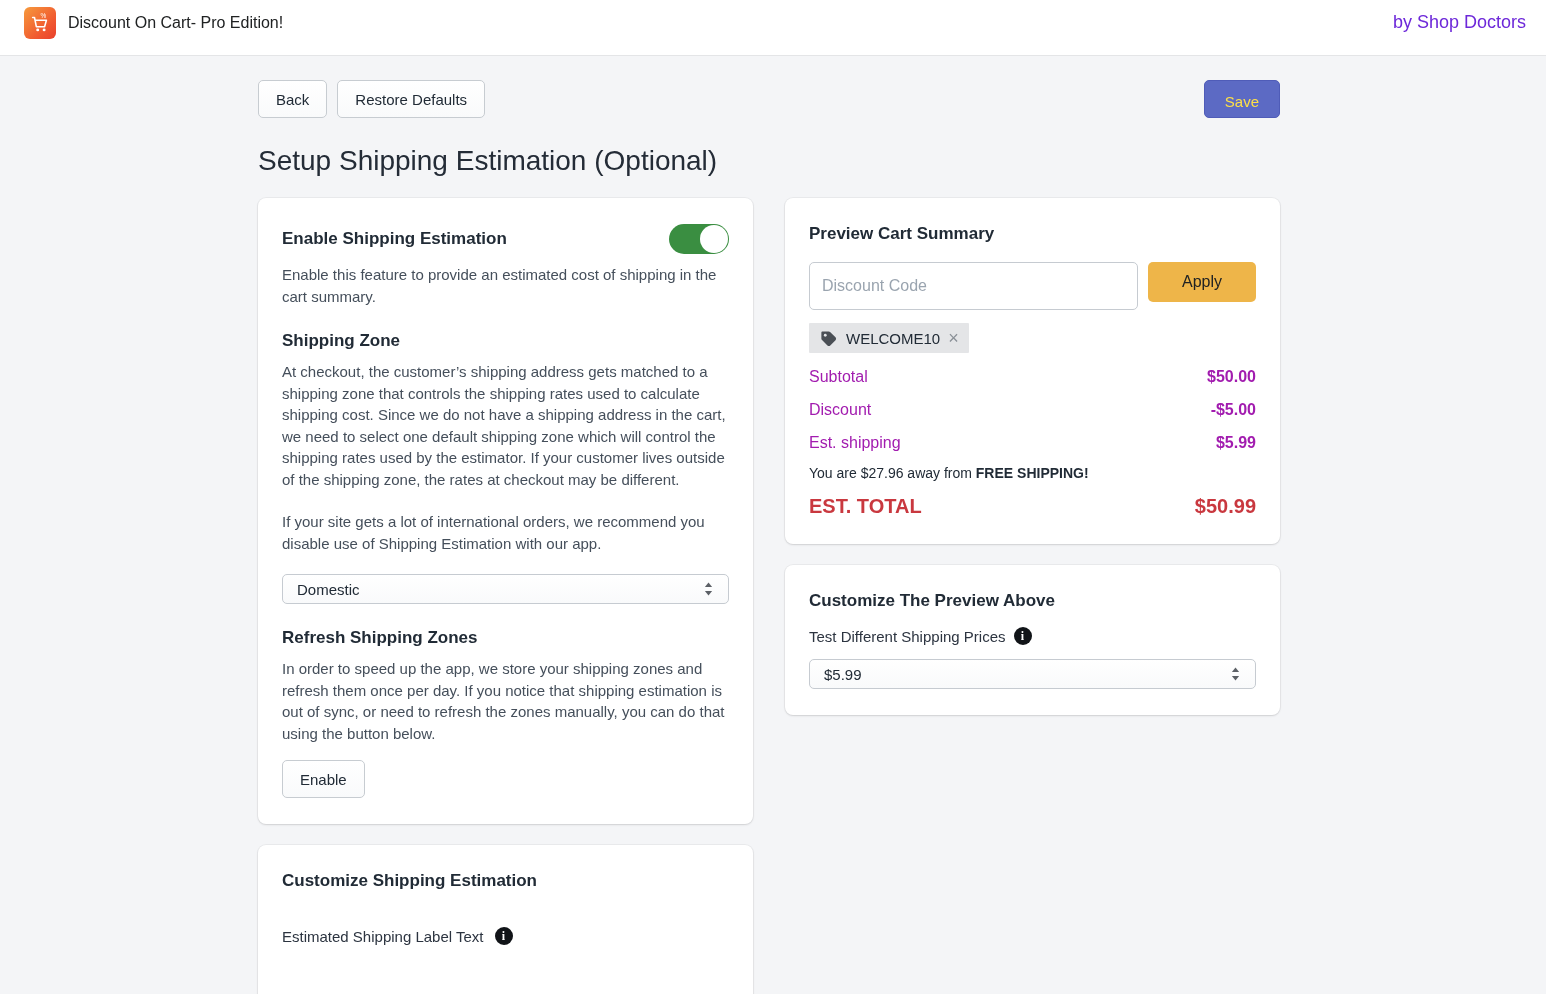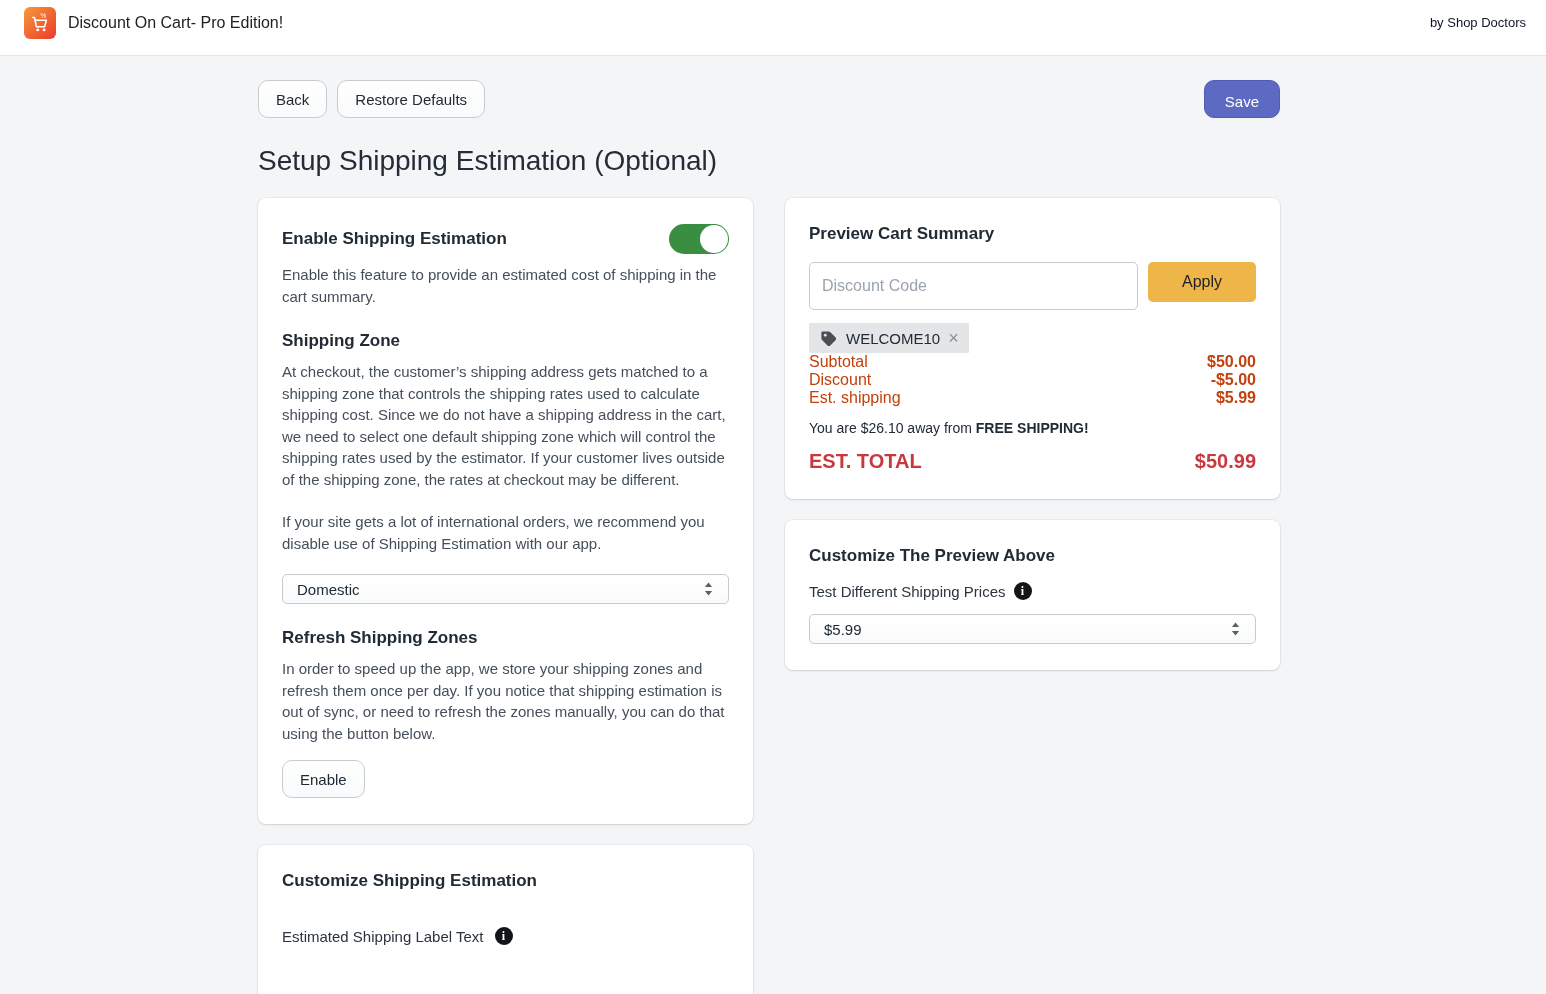--- a/index.html
+++ b/index.html
@@ -13,34 +13,34 @@
   .header {
     height:56px; background:#fff; border-bottom:1px solid #e4e5e7;
     display:flex; align-items:center; padding:0 20px 10px 24px;
   }
   .logo {
     width:32px; height:32px; border-radius:6px; margin-right:12px;
     background:linear-gradient(135deg,#f69a3c 0%,#f0552f 70%,#e8402c 100%);
     display:flex; align-items:center; justify-content:center; flex:0 0 auto;
   }
   .app-title { font-size:16px; color:#202223; }
-  .byline { margin-left:auto; font-size:13px; color:#0f172a; }
+  .byline { margin-left:auto; font-size:18px; color:#6d28d9; }
 
   
   .container { width:1022px; margin-left:258px; padding-top:24px; }
   .toolbar { display:flex; gap:10px; align-items:center; }
   .btn {
     height:38px; padding:0 17px; font-size:15px; color:#212b36;
     background:linear-gradient(#ffffff,#f9fafb);
-    border:1px solid #c7ccd1; border-radius:10px; cursor:pointer;
+    border:1px solid #c7ccd1; border-radius:5px; cursor:pointer;
     font-family:inherit;
   }
   .btn-save {
     margin-left:auto; background:#5c6ac4; border:1px solid #4f5cb8;
-    color:#ffffff; padding:12px 20px;
+    color:#fde047; padding:12px 20px;
   }
   .page-title { font-size:28px; font-weight:400; color:#242c37; margin:27px 0 21px; }
   .columns { display:flex; gap:32px; align-items:flex-start; }
   .col { width:495px; display:flex; flex-direction:column; gap:21px; }
   .card {
     background:#fff; border-radius:8px; padding:26px 24px;
     box-shadow:0 0 0 1px rgba(63,63,68,.05), 0 1px 2px rgba(63,63,68,.15);
   }
   .card-heading { font-size:17px; font-weight:700; color:#212b36; }
   .body-text { font-size:15px; line-height:21.5px; color:#454f5b; margin-top:10px; }
@@ -78,21 +78,21 @@
     font-size:16px; color:#202223; cursor:pointer; font-family:inherit;
   }
   .chip {
     display:inline-flex; align-items:center; gap:8px; margin-top:13px;
     background:#e4e5e7; border-radius:1px; padding:0 10px; height:30px;
     font-size:15px; color:#212b36;
   }
   .chip .close { color:#8a9097; font-size:18px; line-height:1; cursor:pointer; }
   .summary-row {
     display:flex; justify-content:space-between; align-items:center;
-    font-size:16px; color:#c2410c;
+    font-size:16px; margin-top:15px; color:#a21caf;
   }
   .summary-row .val { font-weight:700; }
   .free-note { font-size:14px; color:#212b36; margin-top:13px; }
   .free-note b { font-weight:700; }
   .total-row {
     display:flex; justify-content:space-between; align-items:center;
     margin-top:14px; font-size:20px; font-weight:700; color:#c9383f;
   }
 
   
@@ -202,21 +202,21 @@
         <div class="summary-row">
           <span>Discount</span>
           <span class="val">-$5.00</span>
         </div>
         <div class="summary-row">
           <span>Est. shipping</span>
           <span class="val">$5.99</span>
         </div>
 
         <div class="free-note">
-          <span>You are $26.10 away from </span><b>FREE SHIPPING!</b>
+          <span>You are $27.96 away from </span><b>FREE SHIPPING!</b>
         </div>
 
         <div class="total-row">
           <span>EST. TOTAL</span>
           <span>$50.99</span>
         </div>
       </div>
 
       <div class="card">
         <div class="card-heading">Customize The Preview Above</div>

